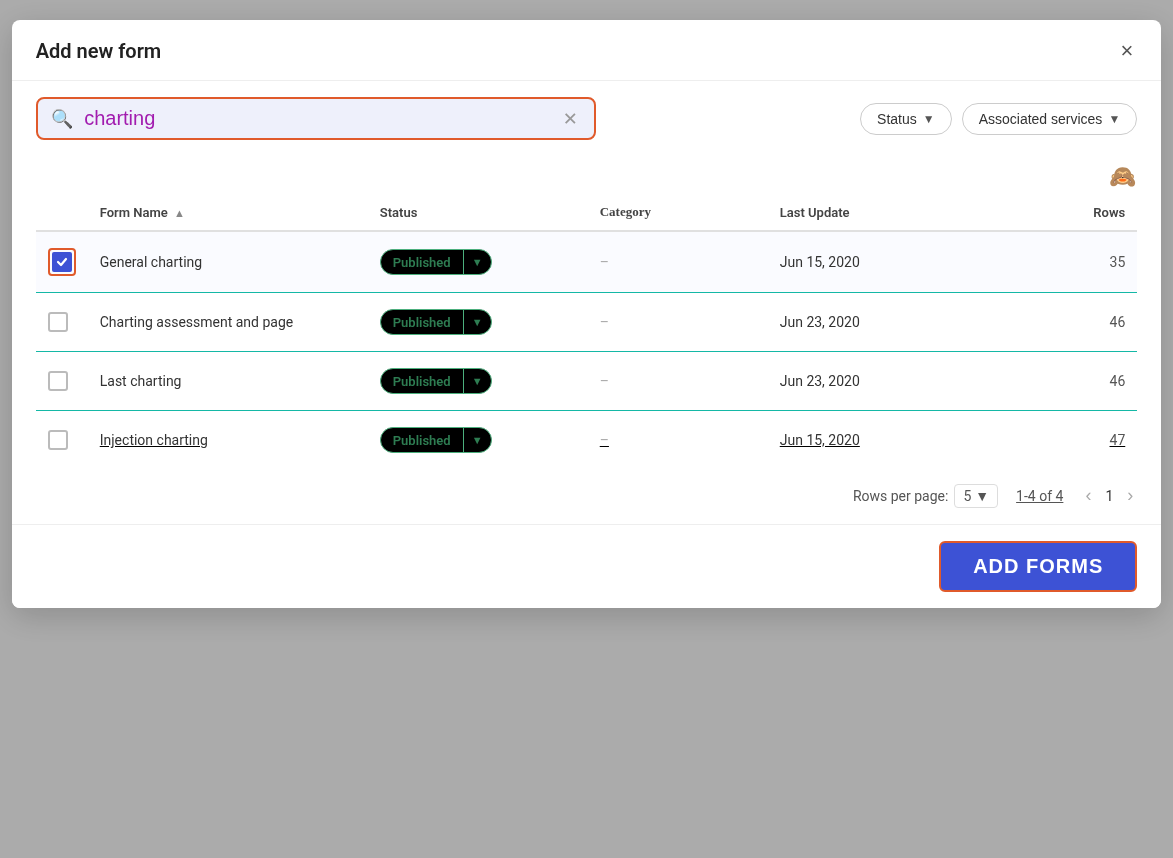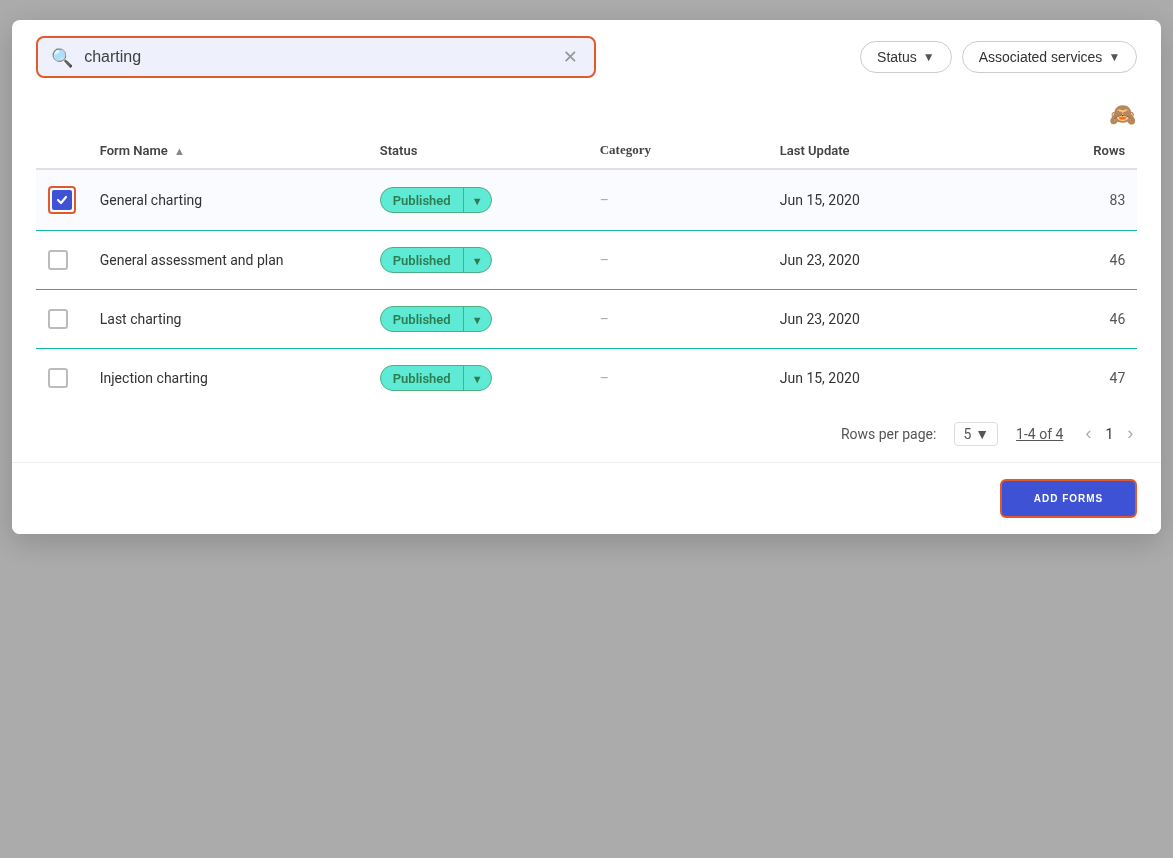--- a/index.html
+++ b/index.html
@@ -67,22 +67,22 @@
       gap: 10px;
     }
     .search-icon {
       color: #777;
       font-size: 18px;
       flex-shrink: 0;
     }
     .search-input {
       border: none;
       background: transparent;
-      font-size: 16px;
-      color: #404040;
+      font-size: 20px;
+      color: #a21caf;
       outline: none;
       flex: 1;
     }
     .search-clear {
       background: none;
       border: none;
       cursor: pointer;
       color: #999;
       font-size: 18px;
       padding: 0 2px;
@@ -141,40 +141,40 @@
     th.col-check { width: 50px; }
     th.col-name { width: 280px; }
     th.col-status { width: 220px; }
     th.col-category { width: 180px; font-family: Liberation Serif, serif; }
     th.col-lastupdate { width: 180px; }
     th.col-submit { text-align: right; }
     .sort-icon { font-size: 11px; color: #888; margin-left: 3px; }
     tbody tr {
       border-bottom: 1px solid #14b8a6;
     }
-    tbody tr:last-child { border-bottom: none; }
+    tbody tr:last-child { border-bottom: none; text-decoration: underline; }
     td {
       padding: 16px 12px;
       font-size: 14px;
       color: #333;
       vertical-align: middle;
     }
     td.col-submit { text-align: right; color: #555; }
     .checkbox-outline {
       width: 20px;
       height: 20px;
       border: 2px solid #bbb;
       border-radius: 3px;
       background: #fff;
       cursor: pointer;
     }
     .status-badge {
       display: inline-flex;
-      align-items: flex-end;
-      background: #5eead4;
+      align-items: center;
+      background: #000000;
       border: 1.5px solid #4caf7d;
       border-radius: 20px;
       overflow: hidden;
     }
     .status-label {
       color: #2e7d52;
       font-size: 13px;
       font-weight: 600;
       padding: 4px 12px 4px 12px;
     }
@@ -195,21 +195,21 @@
       align-items: center;
       justify-content: flex-end;
       padding: 14px 0 16px 0;
       gap: 18px;
       font-size: 14px;
       color: #555;
     }
     .rows-per-page {
       display: flex;
       align-items: center;
-      gap: 18px;
+      gap: 6px;
     }
     .rows-select {
       display: flex;
       align-items: center;
       gap: 4px;
       border: 1px solid #ddd;
       border-radius: 4px;
       padding: 3px 8px;
       cursor: pointer;
       font-size: 14px;
@@ -239,35 +239,39 @@
       padding: 16px 24px;
       border-top: 1px solid #eee;
       background: #fff;
     }
     .add-forms-btn {
       background: #3d52d5;
       color: #fff;
       border: 2.5px solid #e05a2b;
       border-radius: 6px;
       padding: 12px 32px;
-      font-size: 10px;
+      font-size: 20px;
       font-weight: 700;
       letter-spacing: 1px;
       cursor: pointer;
       text-transform: uppercase;
     }
     
     tr.row-checked td { background: #fafbff; }
   </style>
 </head>
 <body>
 
 <div class="modal-overlay">
   <div class="modal">
 
+    <div class="modal-header">
+      <span class="modal-title">Add new form</span>
+      <button class="close-btn">×</button>
+    </div>
 
     <div class="search-filter-row">
       <div class="search-box">
         <span class="search-icon">🔍</span>
         <input class="search-input" type="text" value="charting" style="">
         <button class="search-clear">✕</button>
       </div>
       <div class="filter-buttons">
         <button class="filter-btn">
           <span>Status</span>
@@ -311,27 +315,27 @@
         </div></td>
               <td>General charting</td>
               <td>
       <div class="status-badge">
         <span class="status-label">Published</span>
         <div class="status-divider"></div>
         <span class="status-chevron">▼</span>
       </div></td>
               <td><span class="dash">–</span></td>
               <td>Jun 15, 2020</td>
-              <td class="col-submit">83</td>
+              <td class="col-submit">35</td>
             </tr>
             <tr>
               <td style="text-align: center;">
                 <div class="checkbox-outline"></div>
               </td>
-              <td>General assessment and plan</td>
+              <td>Charting assessment and page</td>
               <td>
       <div class="status-badge">
         <span class="status-label">Published</span>
         <div class="status-divider"></div>
         <span class="status-chevron">▼</span>
       </div></td>
               <td><span class="dash">–</span></td>
               <td>Jun 23, 2020</td>
               <td class="col-submit">46</td>
             </tr>

